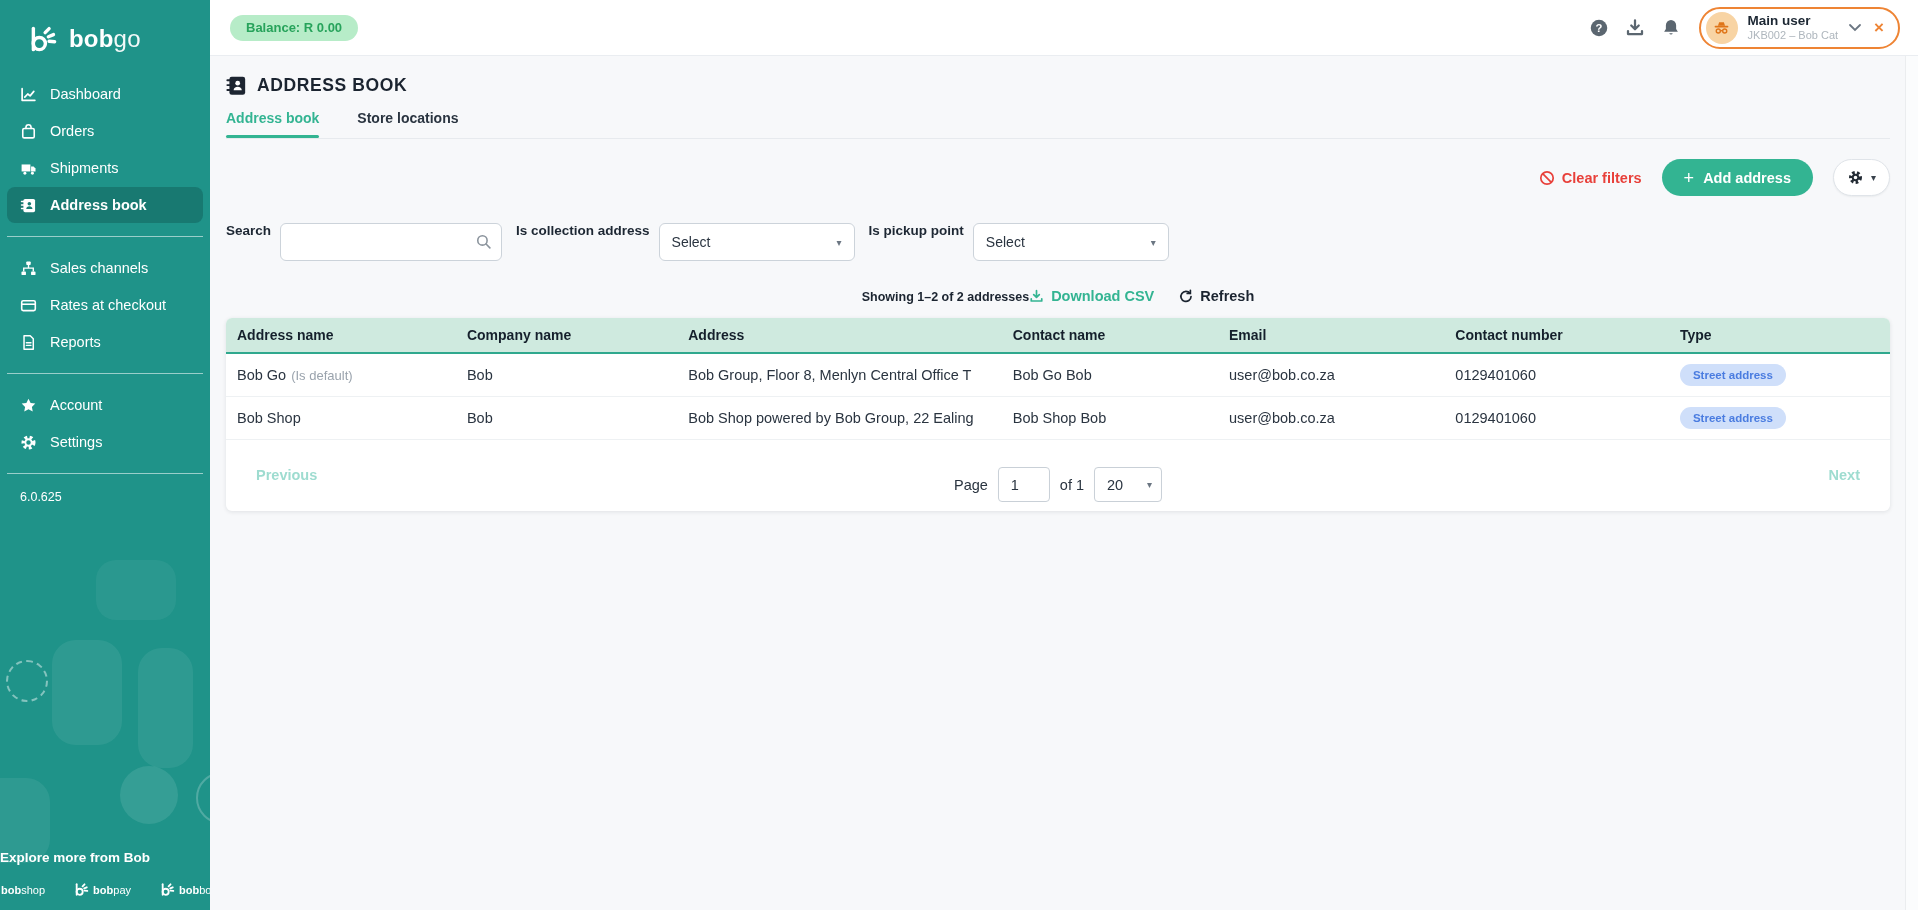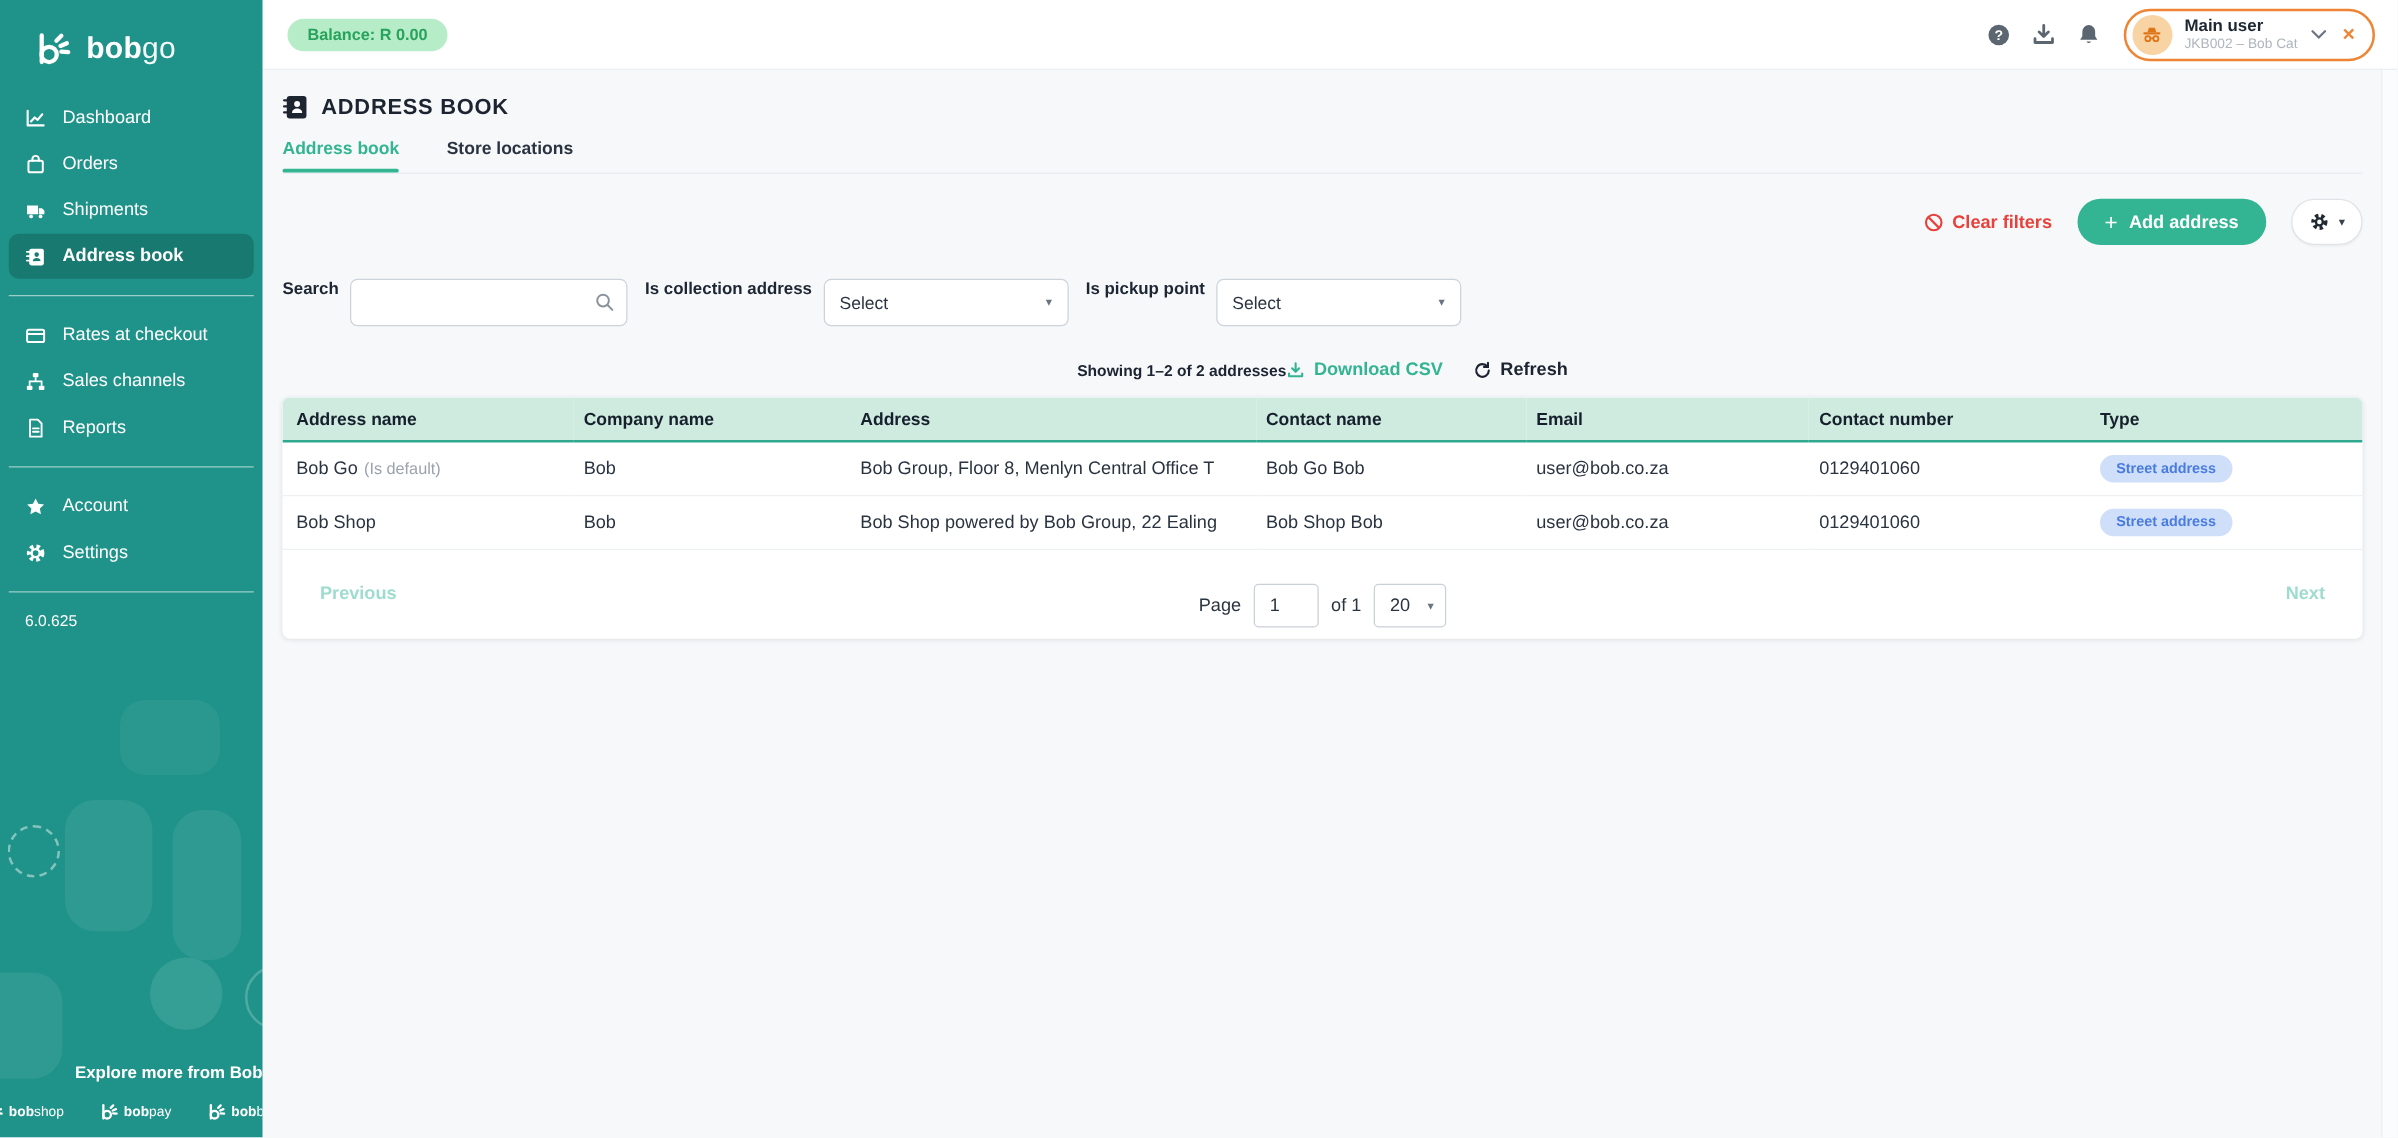--- a/index.html
+++ b/index.html
@@ -40,21 +40,21 @@
   .b2 { left:138px; top:648px; width:55px; height:120px; }
   .b3 { left:-22px; top:778px; width:72px; height:85px; }
   .b4 { left:96px; top:560px; width:80px; height:60px; background:rgba(255,255,255,.05); border-radius:20px; }
   .sol { background:rgba(255,255,255,.10); border-radius:50%; }
   .c1 { left:120px; top:766px; width:58px; height:58px; }
   .dash { border:2px dashed rgba(255,255,255,.45); border-radius:50%; }
   .d1 { left:6px; top:660px; width:42px; height:42px; }
   .ring { border:2px solid rgba(255,255,255,.22); border-radius:50%; }
   .r1 { left:196px; top:772px; width:52px; height:52px; }
 
-  .explore { position:absolute; left:0; right:0; bottom:12px; text-align:right; z-index:2; }
+  .explore { position:absolute; left:0; right:12px; bottom:12px; text-align:left; z-index:2; }
   .explore-title { color:#fff; font-weight:700; font-size:13.5px; margin-bottom:16px; }
   .brands { display:flex; justify-content:center; gap:28px; }
   .brand { display:flex; flex-direction:row; align-items:center; gap:3px; cursor:pointer; }
   .brand-name { color:#fff; font-size:11px; }
   .brand-name b { font-weight:700; }
 
   
   .main { flex:1; display:flex; flex-direction:column; position:relative; }
   .topbar {
     height:56px; background:#fff; border-bottom:1px solid #eaedf1;
@@ -141,21 +141,21 @@
   .type-badge {
     display:inline-block; background:var(--badge-blue-bg,#cfdffa); color:var(--badge-blue-text,#4a7ce0);
     font-size:11.5px; font-weight:700; padding:5px 13px; border-radius:13px;
   }
 
   .pagination { position:relative; display:flex; justify-content:space-between; padding:27px 30px 28px; }
   .pg-prev, .pg-next { color:var(--accent-light,#9edcd0); font-weight:700; font-size:14.5px; cursor:default; }
   .pg-center { position:absolute; left:50%; transform:translateX(-50%); display:flex; align-items:center; gap:10px; }
   .pg-label, .pg-of { font-size:14.5px; color:#2a3440; }
   .pg-input { width:52px; height:35px; border:1px solid #c9d0d7; border-radius:4px; font-family:inherit; font-size:14.5px; padding:0 0 0 12px; color:#2a3440; }
-  .pg-size { width:58px; height:35px; border:1px solid #c9d0d7; border-radius:4px; background:#fff; display:flex; align-items:center; justify-content:space-between; padding:0 9px 0 12px; cursor:pointer; }
+  .pg-size { width:68px; height:35px; border:1px solid #c9d0d7; border-radius:4px; background:#fff; display:flex; align-items:center; justify-content:space-between; padding:0 9px 0 12px; cursor:pointer; }
   .pg-size-val { font-size:14.5px; color:#2a3440; }
 </style>
 </head>
 <body>
 
 <aside class="sidebar">
   <div class="decor">
     <div class="blob b4"></div>
       <div class="blob b1"></div>
       <div class="blob b2"></div>
@@ -213,37 +213,37 @@
           <circle cx="8.8" cy="6.3" r="1.7" fill="#177d74"></circle>
           <path d="M5.9 11.2c0-1.5 1.3-2.4 2.9-2.4s2.9.9 2.9 2.4z" fill="#177d74"></path>
           <path d="M1.4 4.2h2.3M1.4 7.5h2.3M1.4 10.8h2.3" stroke="#fff" stroke-width="1.3" stroke-linecap="round"></path>
         </svg>
       </span>
       <span>Address book</span>
     </div>
     <div class="nav-divider"></div>
     <div class="nav-item">
       <span class="icon">
-        <svg width="17" height="17" viewBox="0 0 16 16" fill="none" stroke="#fff" stroke-width="1.5">
-          <rect x="1.6" y="3.6" width="12.8" height="9.2" rx="1.4"></rect>
-            <path d="M1.6 6.8h12.8"></path>
-        </svg>
-      </span>
-      <span>Rates at checkout</span>
-    </div>
-    <div class="nav-item">
-      <span class="icon">
         <svg width="17" height="17" viewBox="0 0 16 16">
           <rect x="5.9" y="1.4" width="4.2" height="3.2" rx="0.8" fill="#fff"></rect>
           <rect x="1.4" y="10.9" width="4.2" height="3.2" rx="0.8" fill="#fff"></rect>
           <rect x="10.4" y="10.9" width="4.2" height="3.2" rx="0.8" fill="#fff"></rect>
           <path d="M8 4.6v3.1M3.5 10.9V7.7h9v3.2" stroke="#fff" stroke-width="1.3" fill="none"></path>
         </svg>
       </span>
       <span>Sales channels</span>
+    </div>
+    <div class="nav-item">
+      <span class="icon">
+        <svg width="17" height="17" viewBox="0 0 16 16" fill="none" stroke="#fff" stroke-width="1.5">
+          <rect x="1.6" y="3.6" width="12.8" height="9.2" rx="1.4"></rect>
+            <path d="M1.6 6.8h12.8"></path>
+        </svg>
+      </span>
+      <span>Rates at checkout</span>
     </div>
     <div class="nav-item">
       <span class="icon">
         <svg width="17" height="17" viewBox="0 0 16 16" fill="none" stroke="#fff" stroke-width="1.4" stroke-linejoin="round">
           <path d="M3.8 1.6h5.8l2.9 2.9v9.9H3.8z"></path>
             <path d="M6 8.2h4.3M6 10.7h4.3" stroke-linecap="round"></path>
         </svg>
       </span>
       <span>Reports</span>
     </div>

